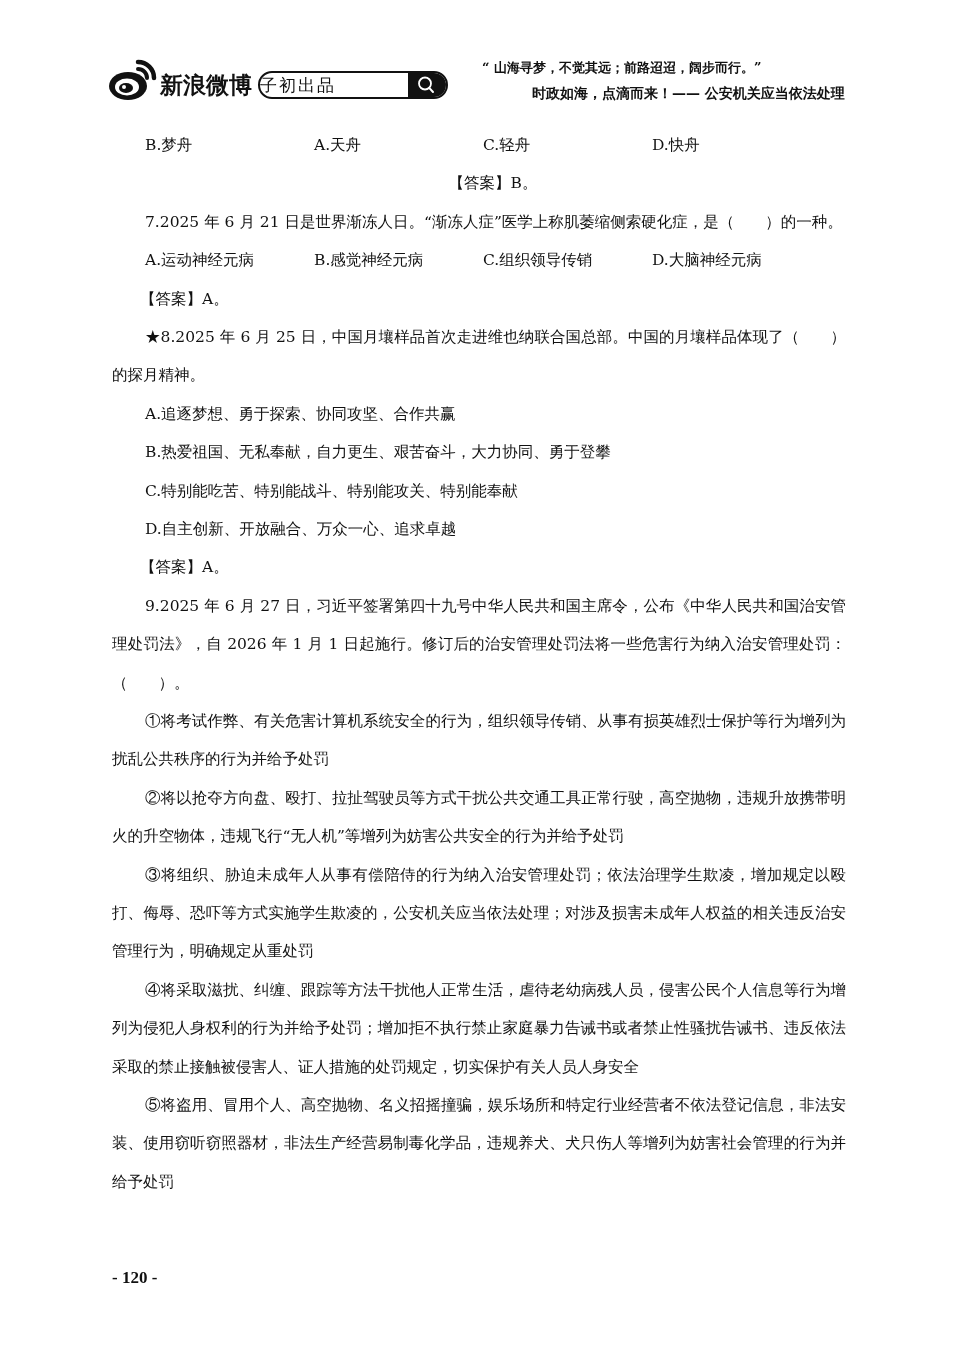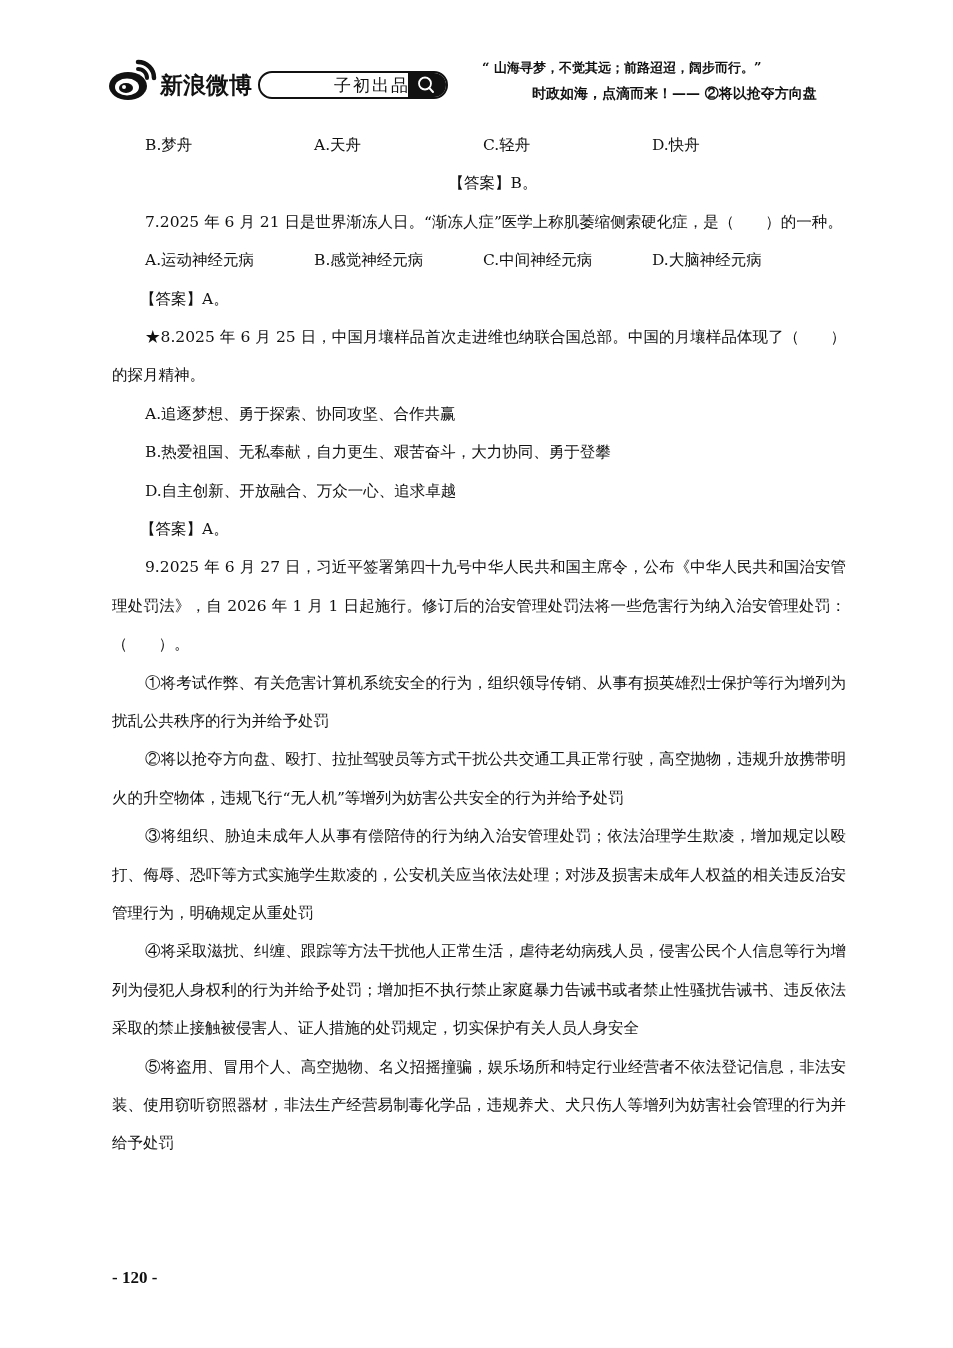--- a/index.html
+++ b/index.html
@@ -5,21 +5,21 @@
     html, body { margin: 0; padding: 0; background: #ffffff; }
     body { width: 953px; height: 1348px; position: relative; overflow: hidden;
            font-family: "DejaVu Serif", "Liberation Serif", serif; color: #111; }
     .header { position: absolute; left: 0; top: 0; width: 791px; height: 115px; }
     .logo { position: absolute; left: 108px; top: 56px; width: 52px; height: 46px; }
     .brand { position: absolute; left: 160px; top: 70px; font-size: 23px; font-weight: bold;
              font-family: "DejaVu Sans", sans-serif; letter-spacing: 0px; color: #111; }
     .searchbox { position: absolute; left: 258px; top: 71px; width: 190px; height: 28px;
                  border: 2px solid #111; border-radius: 16px; box-sizing: border-box; overflow: hidden; }
     .searchbox .label { position: absolute; left: 0; top: 0; width: 150px; height: 24px;
-                 text-align: right; line-height: 24px; font-size: 17px;
+                 text-align: left; line-height: 24px; font-size: 17px;
                  font-family: "DejaVu Sans", sans-serif; letter-spacing: 2px; }
     .searchbox .btn { position: absolute; right: 0; top: 0; width: 38px; height: 24px; background: #111; }
     .motto1 { position: absolute; left: 482px; top: 59px; font-size: 13px; font-weight: bold; white-space: nowrap; }
     .motto2 { position: absolute; left: 532px; top: 85px; font-size: 14px; font-weight: bold; white-space: nowrap; }
     .content { position: absolute; left: 112px; top: 126px; width: 734px; font-size: 15.5px; }
     .line { height: 38.4px; line-height: 38.4px; white-space: nowrap; }
     .indent { padding-left: 33px; }
     .opts4 { display: flex; padding-left: 33px; }
     .opts4 span { width: 169px; }
     .para { text-align: justify; text-align-last: left; line-height: 38.4px; }
@@ -43,45 +43,46 @@
   <div class="searchbox">
     <div class="label">子初出品</div>
     <div class="btn">
       <svg width="38" height="24" viewBox="0 0 38 24">
         <circle cx="17" cy="10.5" r="6" stroke="#fff" stroke-width="1.8" fill="none"></circle>
         <line x1="21.2" y1="14.8" x2="25" y2="19" stroke="#fff" stroke-width="2" stroke-linecap="round"></line>
       </svg>
     </div>
   </div>
   <div class="motto1">“ 山海寻梦，不觉其远；前路迢迢，阔步而行。”</div>
-  <div class="motto2">时政如海，点滴而来！—— ②将以抢夺方向盘</div>
+  <div class="motto2">时政如海，点滴而来！—— 公安机关应当依法处理</div>
 </div>
 
 <div class="content">
 
   <div class="line opts4">
     <span>B.梦舟</span>
     <span>A.天舟</span>
     <span>C.轻舟</span>
     <span>D.快舟</span>
   </div>
   <div class="line indent" style="padding-left:28px;text-align:center;">【答案】B。</div>
 
   <div class="para indent">7.2025 年 6 月 21 日是世界渐冻人日。“渐冻人症”医学上称肌萎缩侧索硬化症，是（　　）的一种。</div>
   <div class="line opts4">
     <span>A.运动神经元病</span>
     <span>B.感觉神经元病</span>
-    <span>C.中间神经元病</span>
+    <span>C.组织领导传销</span>
     <span>D.大脑神经元病</span>
   </div>
   <div class="line indent" style="padding-left:28px;">【答案】A。</div>
 
   <div class="para indent">★8.2025 年 6 月 25 日，中国月壤样品首次走进维也纳联合国总部。中国的月壤样品体现了（　　）的探月精神。</div>
   <div class="line indent">A.追逐梦想、勇于探索、协同攻坚、合作共赢</div>
   <div class="line indent">B.热爱祖国、无私奉献，自力更生、艰苦奋斗，大力协同、勇于登攀</div>
+  <div class="line indent">C.特别能吃苦、特别能战斗、特别能攻关、特别能奉献</div>
   <div class="line indent">D.自主创新、开放融合、万众一心、追求卓越</div>
   <div class="line indent" style="padding-left:28px;">【答案】A。</div>
 
   <div class="para indent">9.2025 年 6 月 27 日，习近平签署第四十九号中华人民共和国主席令，公布《中华人民共和国治安管理处罚法》，自 2026 年 1 月 1 日起施行。修订后的治安管理处罚法将一些危害行为纳入治安管理处罚：（　　）。</div>
   <div class="para indent">①将考试作弊、有关危害计算机系统安全的行为，组织领导传销、从事有损英雄烈士保护等行为增列为扰乱公共秩序的行为并给予处罚</div>
   <div class="para indent">②将以抢夺方向盘、殴打、拉扯驾驶员等方式干扰公共交通工具正常行驶，高空抛物，违规升放携带明火的升空物体，违规飞行“无人机”等增列为妨害公共安全的行为并给予处罚</div>
   <div class="para indent">③将组织、胁迫未成年人从事有偿陪侍的行为纳入治安管理处罚；依法治理学生欺凌，增加规定以殴打、侮辱、恐吓等方式实施学生欺凌的，公安机关应当依法处理；对涉及损害未成年人权益的相关违反治安管理行为，明确规定从重处罚</div>
   <div class="para indent">④将采取滋扰、纠缠、跟踪等方法干扰他人正常生活，虐待老幼病残人员，侵害公民个人信息等行为增列为侵犯人身权利的行为并给予处罚；增加拒不执行禁止家庭暴力告诫书或者禁止性骚扰告诫书、违反依法采取的禁止接触被侵害人、证人措施的处罚规定，切实保护有关人员人身安全</div>
   <div class="para indent">⑤将盗用、冒用个人、高空抛物、名义招摇撞骗，娱乐场所和特定行业经营者不依法登记信息，非法安装、使用窃听窃照器材，非法生产经营易制毒化学品，违规养犬、犬只伤人等增列为妨害社会管理的行为并给予处罚</div>
 </div>

